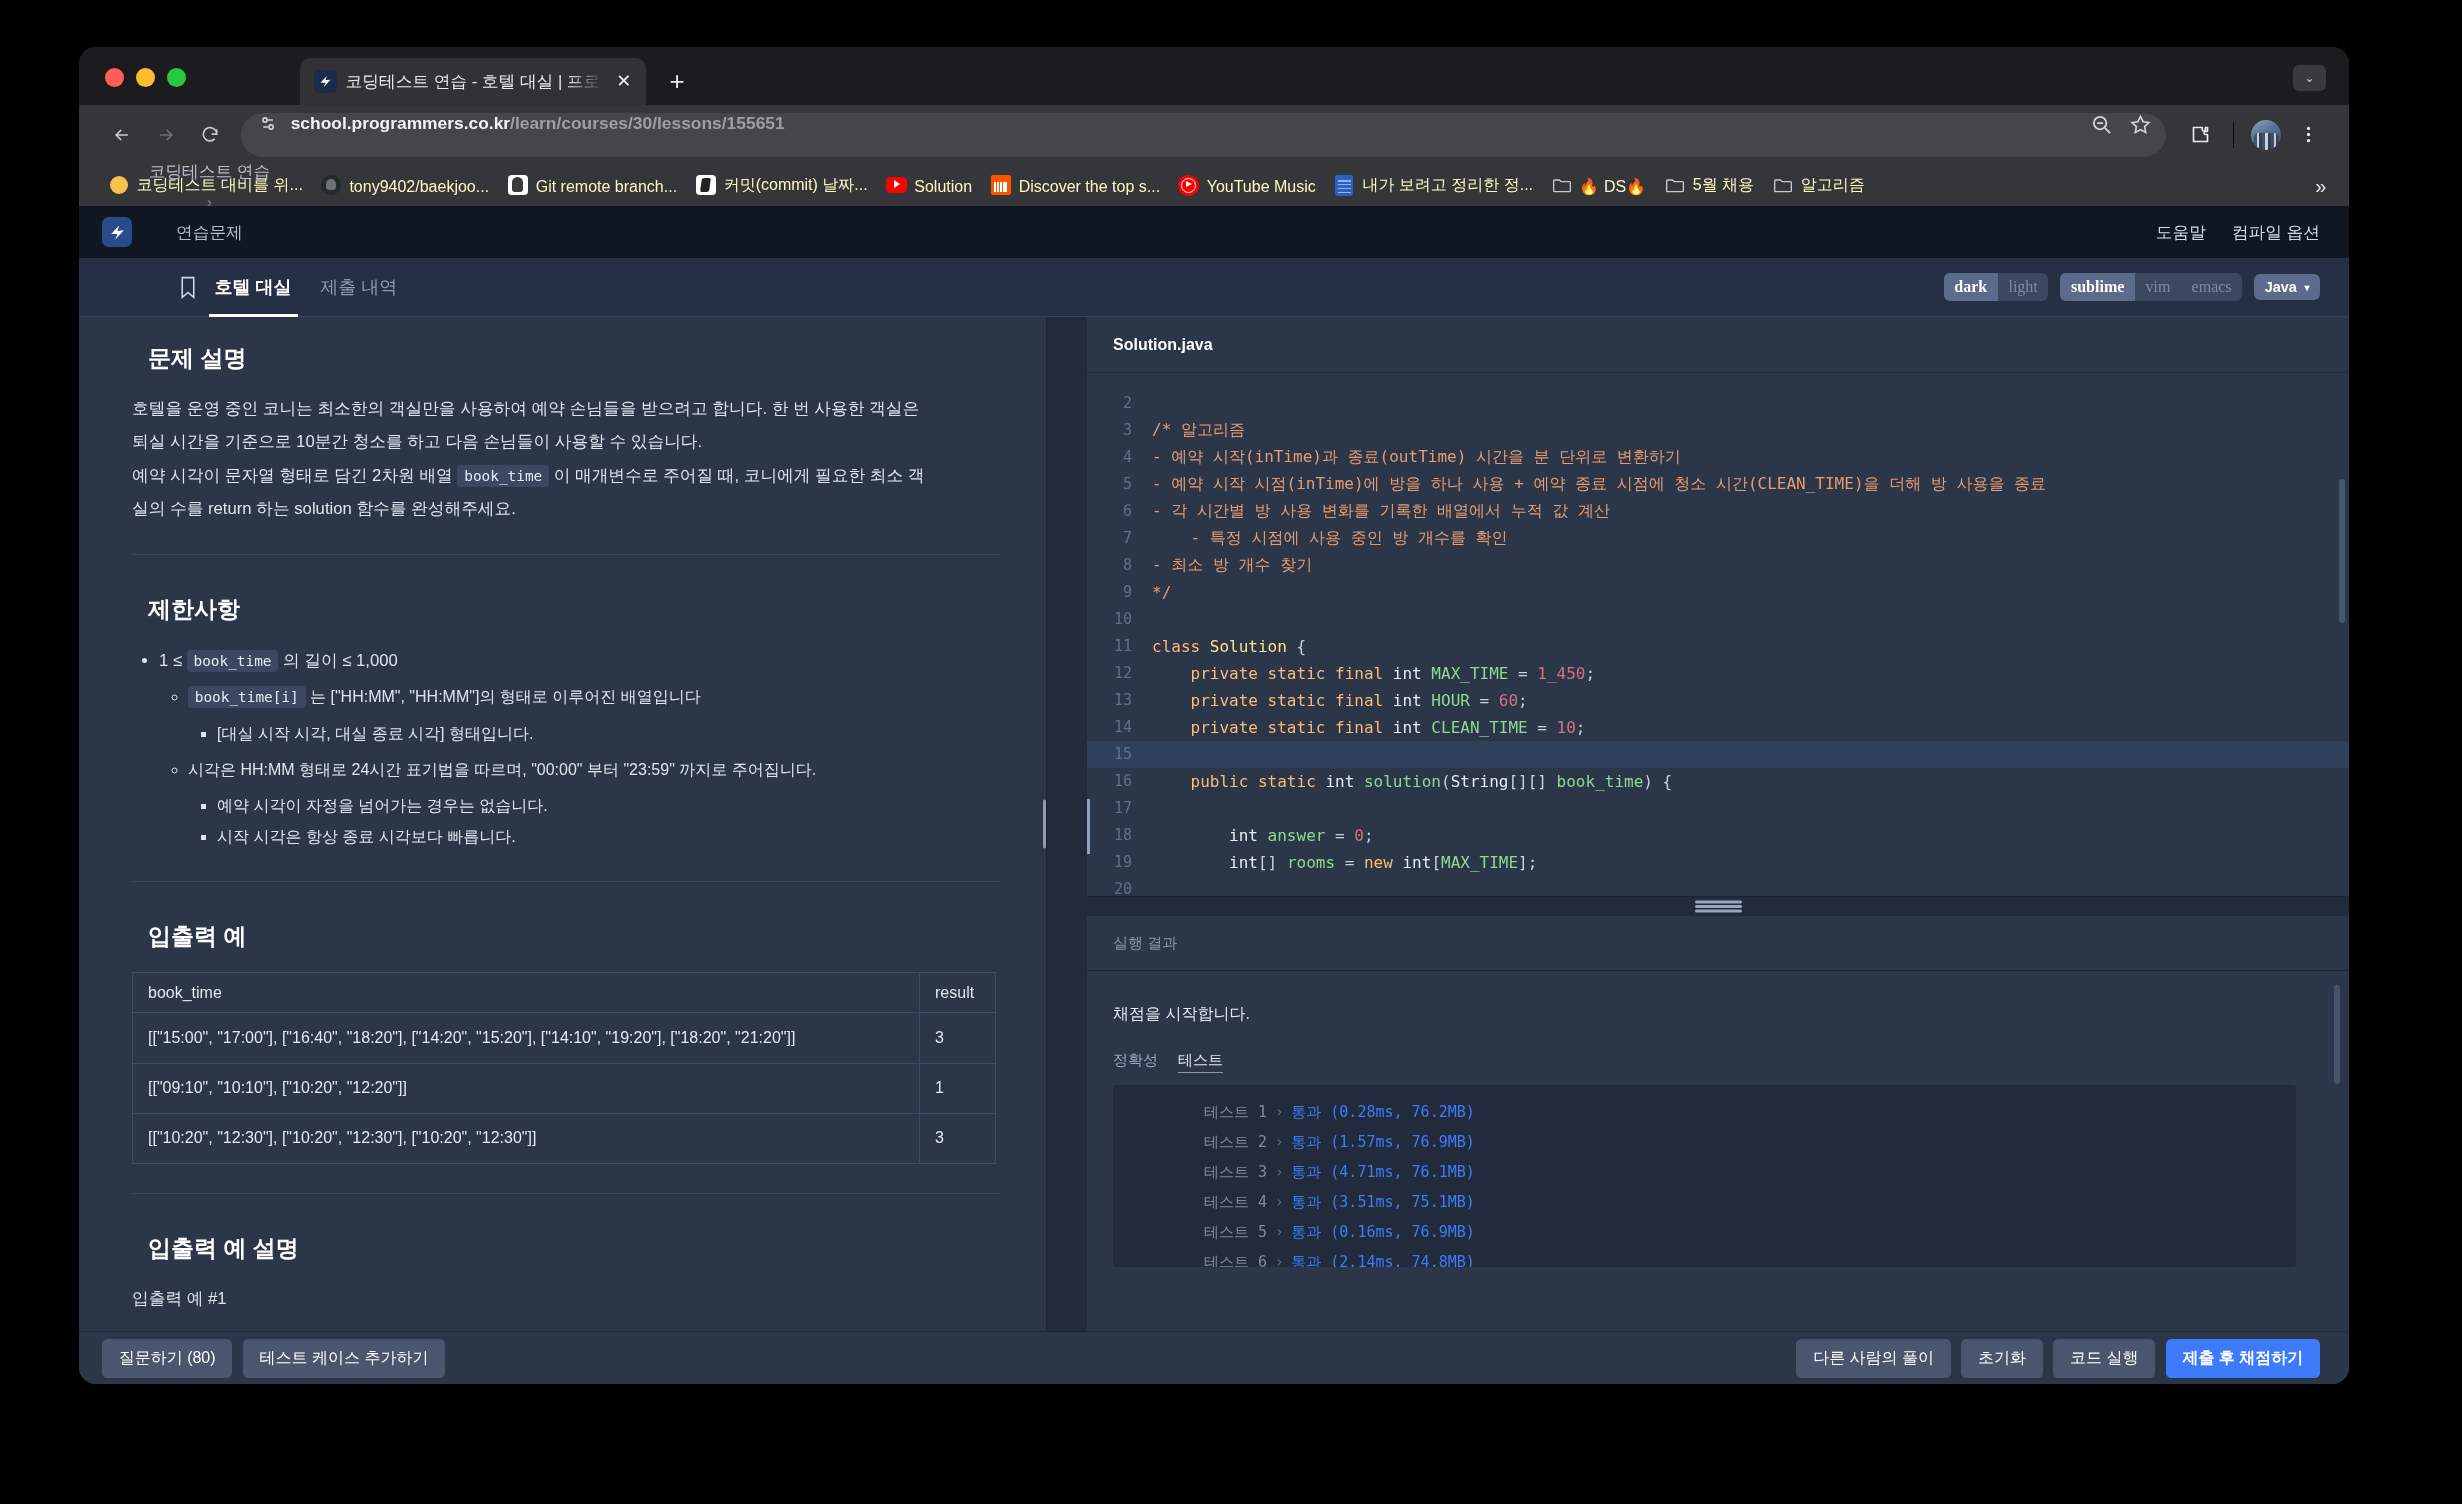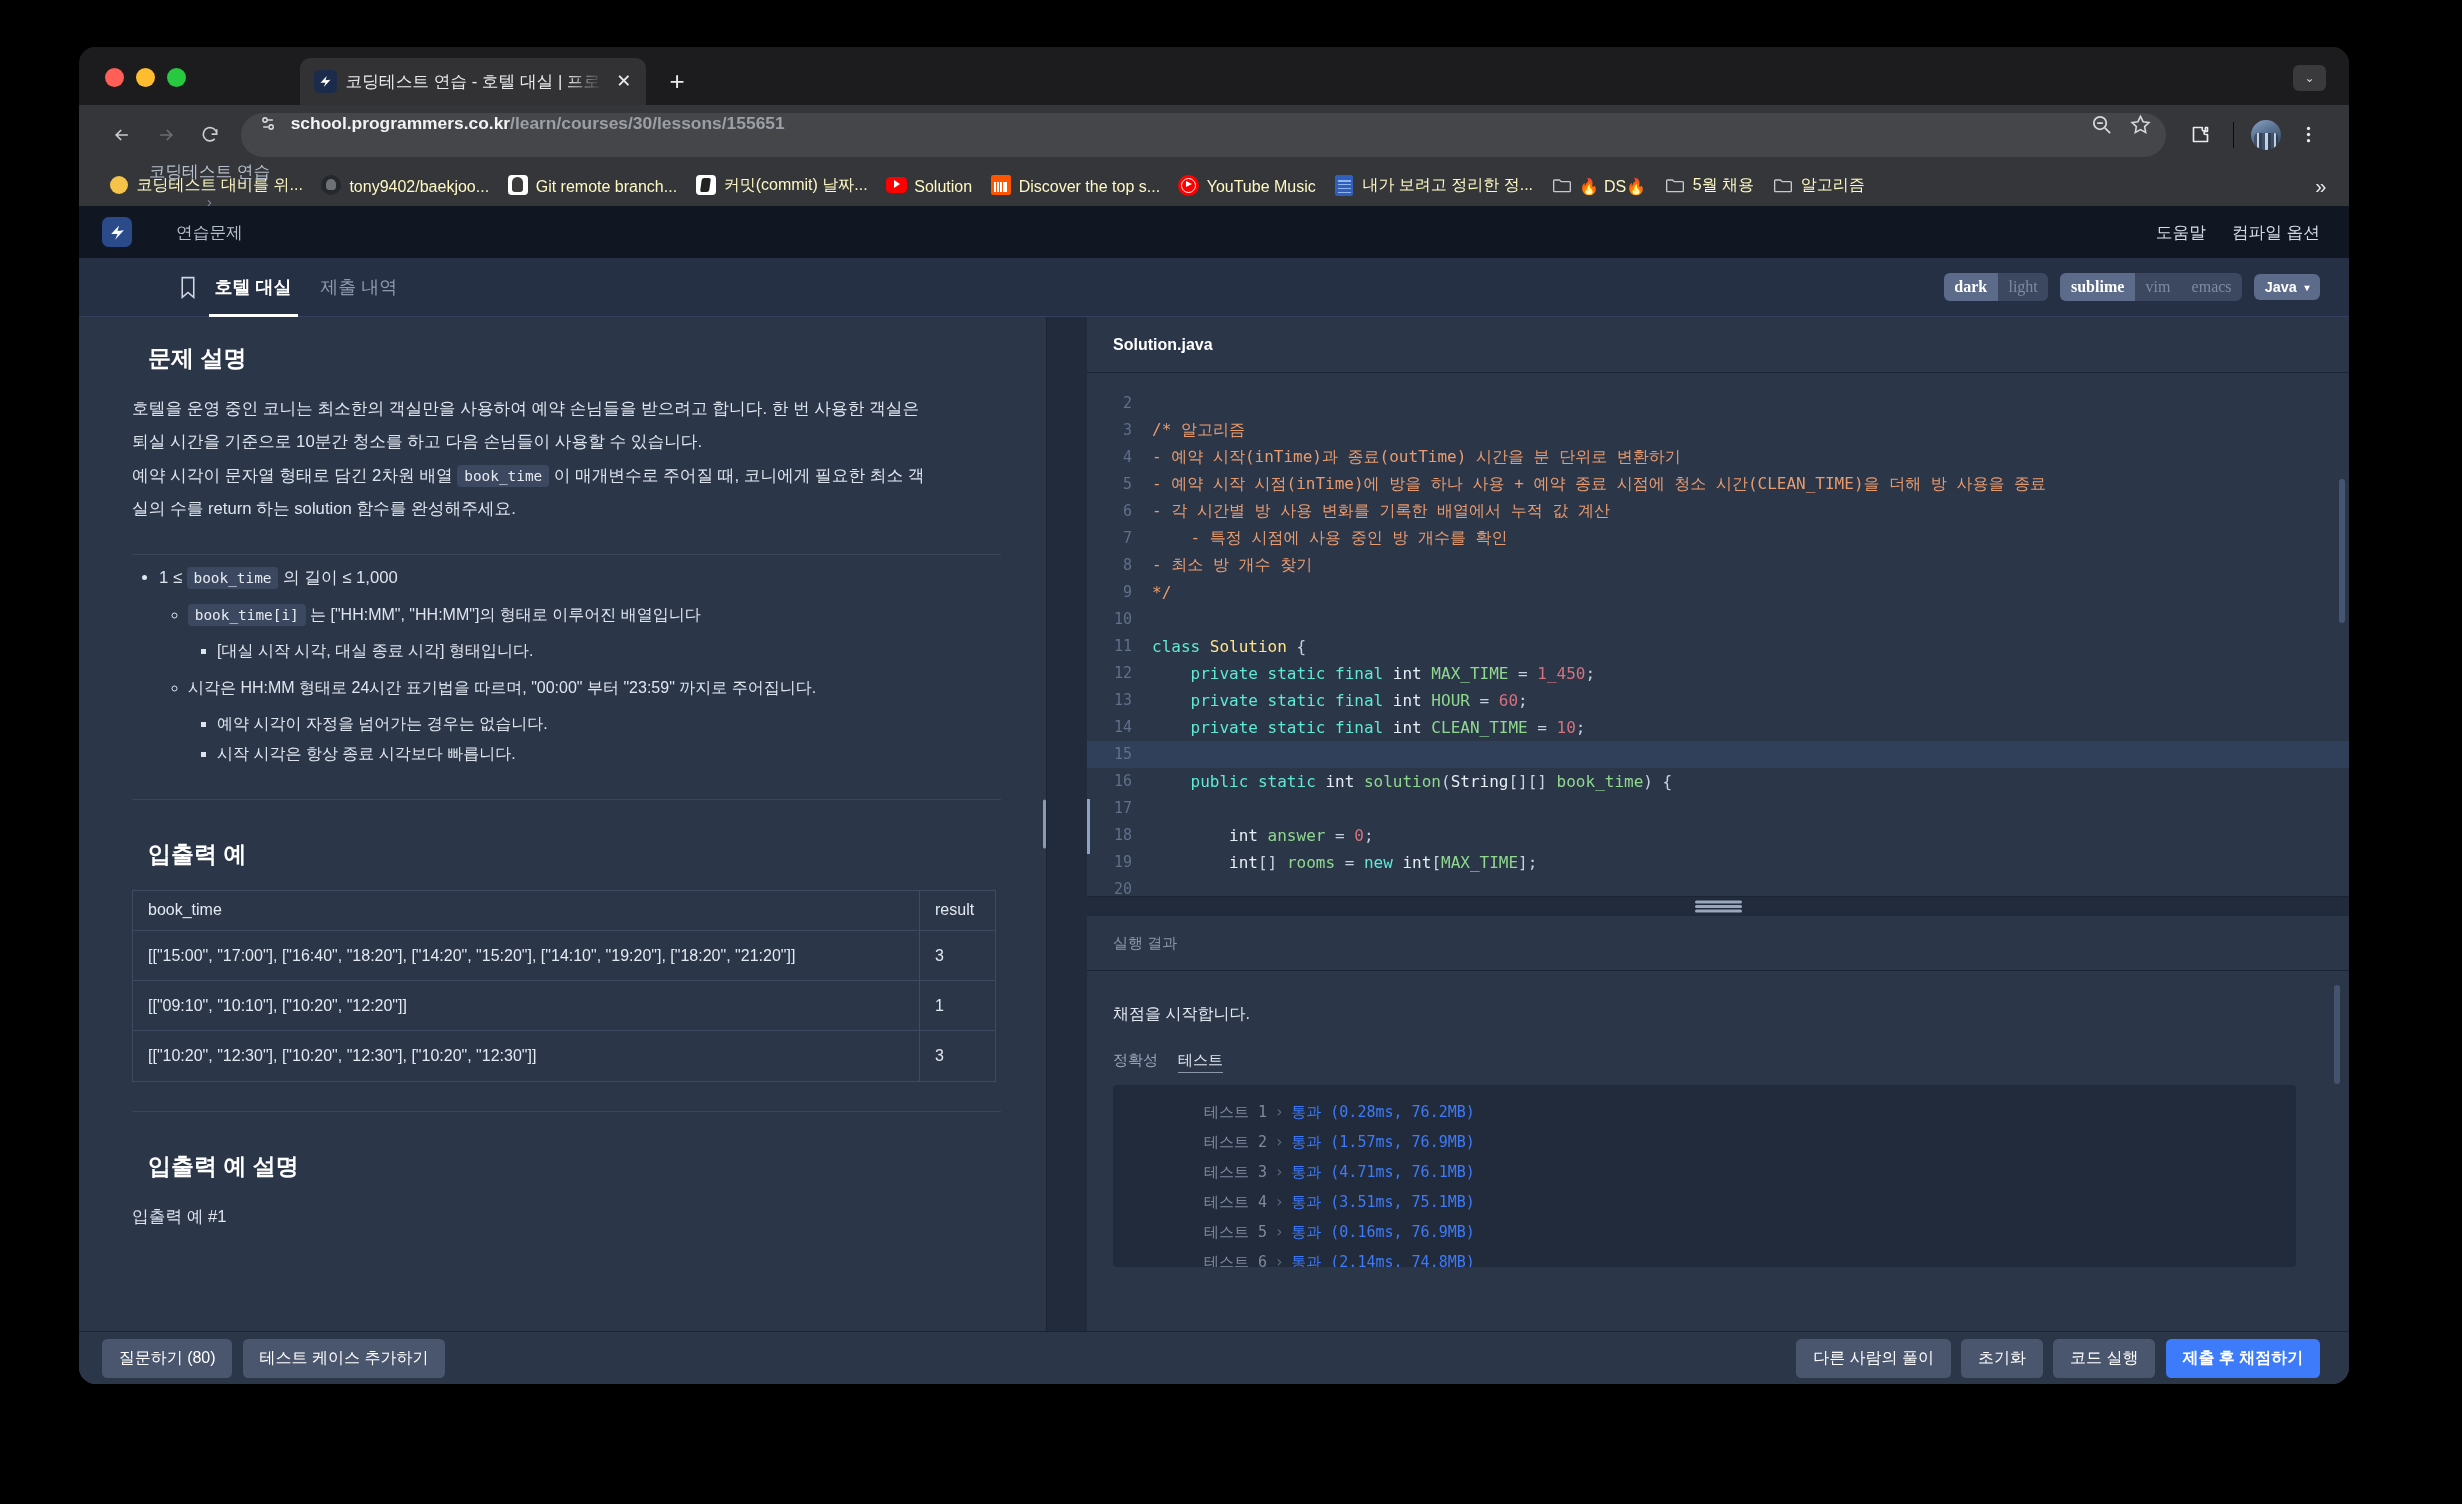--- a/index.html
+++ b/index.html
@@ -381,21 +381,21 @@
   .code-line .ln {
     width: 65px; flex: 0 0 65px;
     text-align: right;
     padding-right: 20px;
     color: #5f7089;
     font-size: 15px;
     user-select: none;
   }
   .code-line .lc { color: #c8d1de; }
   .tk-c  { color: #e89b6e; }   
-  .tk-k  { color: #5eead4; }   
+  .tk-k  { color: #fdba74; }   
   .tk-t  { color: #e6edf5; }   
   .tk-f  { color: #8fd98f; }   
   .tk-n  { color: #d4737f; }   
   .tk-y  { color: #ffe48a; }   
   .tk-p  { color: #c8d1de; }   
   #cursor-bar {
     position: absolute; left: 0; width: 3px; background: #8fa2c2;
   }
   #code-scroll-thumb {
     position: absolute; right: 4.5px; top: 106px;
@@ -690,20 +690,21 @@
 
             <div class="sec-title">문제 설명</div>
 
             <div class="para">호텔을 운영 중인 코니는 최소한의 객실만을 사용하여 예약 손님들을 받으려고 합니다. 한 번 사용한 객실은</div>
             <div class="para">퇴실 시간을 기준으로 10분간 청소를 하고 다음 손님들이 사용할 수 있습니다.</div>
             <div class="para"><span>예약 시각이 문자열 형태로 담긴 2차원 배열 </span><code class="inline">book_time</code><span> 이 매개변수로 주어질 때, 코니에게 필요한 최소 객</span></div>
             <div class="para">실의 수를 return 하는 solution 함수를 완성해주세요.</div>
 
             <hr class="rule">
 
+            <div class="sec-title spaced">제한사항</div>
 
             <ul class="lv1">
               <li>
                 <span>1 ≤ </span><code class="inline">book_time</code><span> 의 길이 ≤ 1,000</span>
                 <ul class="lv2">
                   <li>
                     <code class="inline">book_time[i]</code><span> 는 ["HH:MM", "HH:MM"]의 형태로 이루어진 배열입니다</span>
                     <ul class="lv3">
                       <li>[대실 시작 시각, 대실 종료 시각] 형태입니다.</li>
                     </ul>

